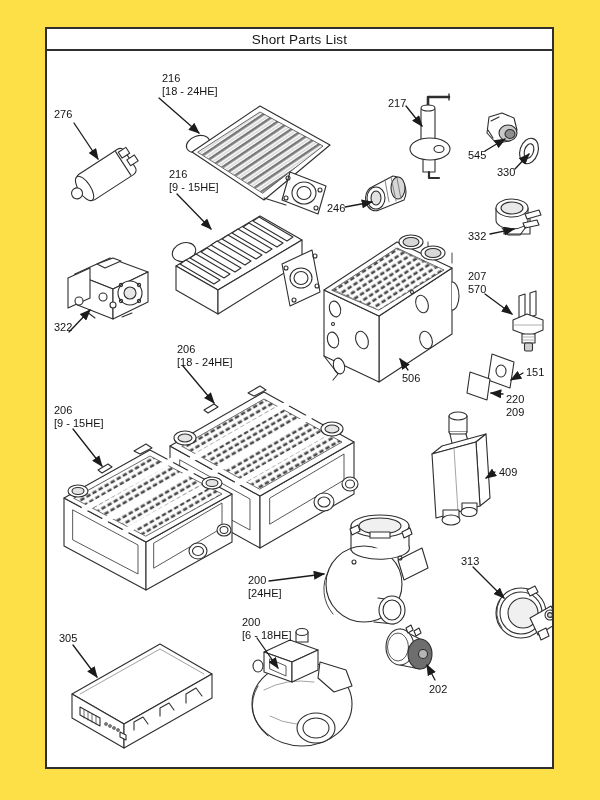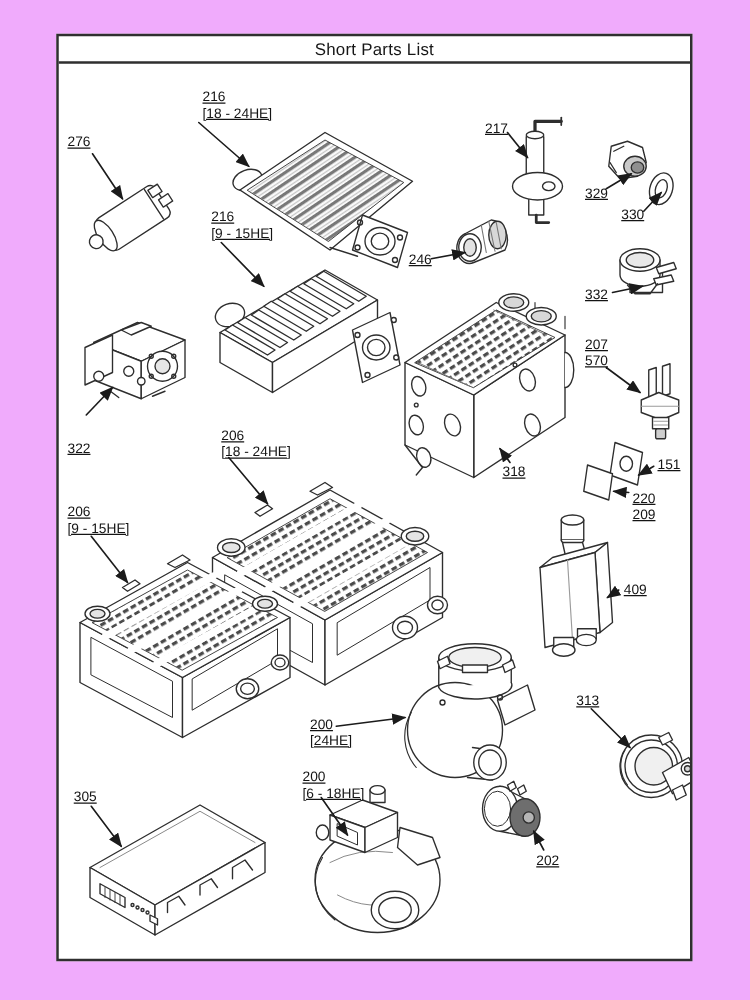--- a/index.html
+++ b/index.html
@@ -1,25 +1,25 @@
 <!DOCTYPE html>
 <html><head>
 <meta charset="utf-8">
 <style>
   html,body{margin:0;padding:0;background:#fff;}
-  .page{position:relative;width:600px;height:800px;background:#f0abfc;overflow:hidden;
+  .page{position:relative;width:600px;height:800px;background:#fde047;overflow:hidden;
         font-family:"Liberation Sans","DejaVu Sans",sans-serif;color:#111;}
   .sheet{position:absolute;left:45px;top:27px;width:509px;height:742px;
          border:2px solid #2f2f2f;background:#fff;box-sizing:border-box;}
   .titlebar{position:absolute;left:0;top:0;right:0;height:20px;border-bottom:2px solid #2f2f2f;
             display:flex;align-items:center;justify-content:center;}
   .titlebar span{font-size:13.5px;color:#161616;letter-spacing:.2px;}
   .canvas{position:absolute;left:0;top:0;width:505px;height:738px;}
   .lbl{position:absolute;font-size:11px;line-height:12.5px;color:#141414;z-index:5;white-space:nowrap;}
-  .lbl span{display:block;text-decoration:underline;}
+  .lbl span{display:block;}
 </style>
 </head>
 <body>
 
 <div class="page">
   <div class="sheet">
     <div class="titlebar">
       <span>Short Parts List</span>
     </div>
 
@@ -357,45 +357,45 @@
       </div>
     <div class="lbl" style="left:122px;top:139px">
         <span>216</span>
         <span>[9 - 15HE]</span>
       </div>
     <div class="lbl" style="left:341px;top:68px">
         <span>217</span>
         <span></span>
       </div>
     <div class="lbl" style="left:421px;top:120px">
-        <span>329</span>
+        <span>545</span>
         <span></span>
       </div>
     <div class="lbl" style="left:450px;top:137px">
         <span>330</span>
         <span></span>
       </div>
     <div class="lbl" style="left:280px;top:173px">
         <span>246</span>
         <span></span>
       </div>
     <div class="lbl" style="left:421px;top:201px">
         <span>332</span>
         <span></span>
       </div>
     <div class="lbl" style="left:421px;top:241px">
         <span>207</span>
         <span>570</span>
       </div>
-    <div class="lbl" style="left:7px;top:324px">
+    <div class="lbl" style="left:7px;top:292px">
         <span>322</span>
         <span></span>
       </div>
     <div class="lbl" style="left:355px;top:343px">
-        <span>318</span>
+        <span>506</span>
         <span></span>
       </div>
     <div class="lbl" style="left:479px;top:337px">
         <span>151</span>
         <span></span>
       </div>
     <div class="lbl" style="left:459px;top:364px">
         <span>220</span>
         <span>209</span>
       </div>

